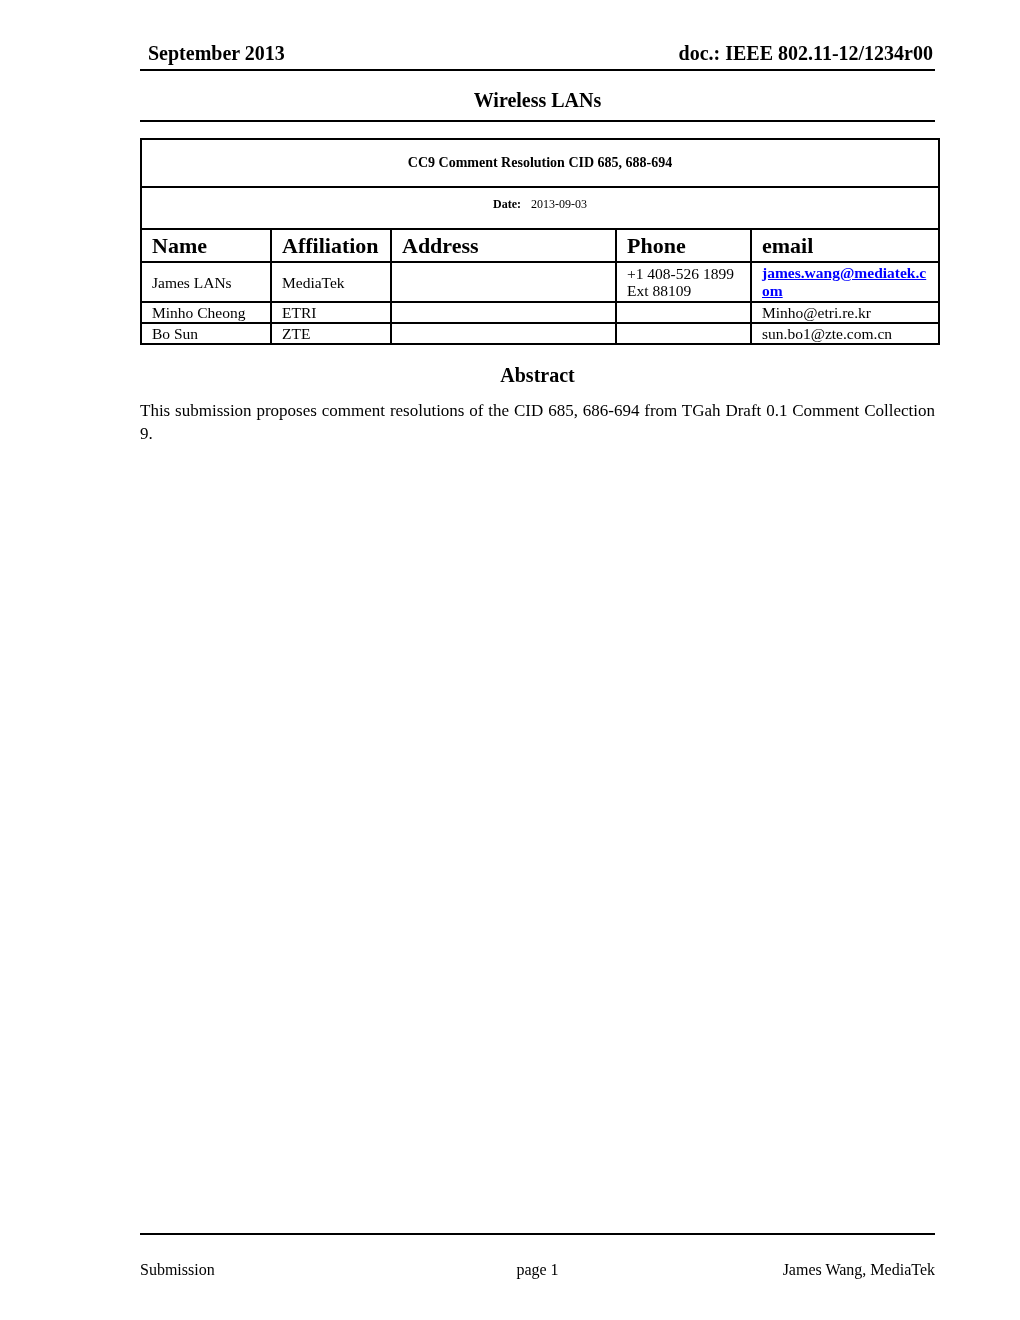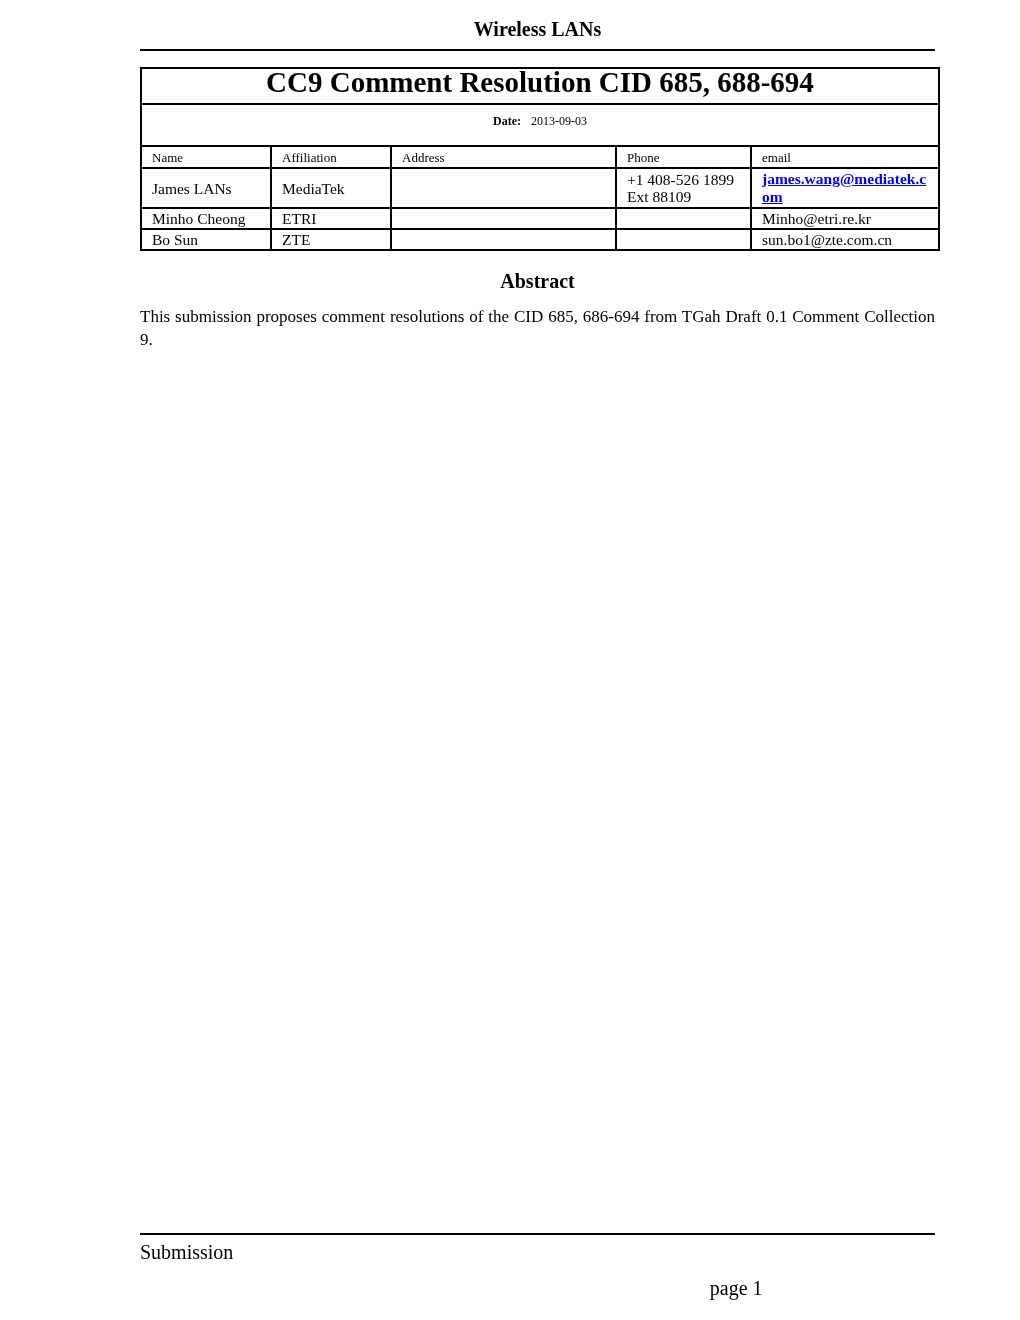--- a/index.html
+++ b/index.html
@@ -53,46 +53,46 @@
   table.authors-table td, table.authors-table th {
     border: 2px solid #000;
     padding: 1px 10px;
     font-size: 15.5px;
     line-height: 17px;
     vertical-align: middle;
     text-align: left;
     overflow: hidden;
   }
   tr.row-title td {
-    height: 36px;
+    height: 48px;
     vertical-align: top;
-    padding-top: 0;
-    text-align: center;
-    font-weight: bold;
-    font-size: 29px;
+    padding-top: 10px;
+    text-align: center;
+    font-weight: bold;
+    font-size: 14px;
     line-height: 26px;
   }
   tr.row-date td {
     height: 42px;
     vertical-align: top;
     padding-top: 8px;
     text-align: center;
     font-size: 12px;
   }
   tr.row-date .date-label { font-weight: bold; }
   tr.row-date .date-value { margin-left: 10px; }
   tr.row-authors-label td {
     height: 18px;
     font-weight: bold;
     font-size: 17px;
   }
   tr.row-cols th {
-    height: 22px;
-    font-weight: normal;
-    font-size: 13px;
+    height: 33px;
+    font-weight: bold;
+    font-size: 22px;
   }
   tr.row-james td { height: 38px; }
   tr.row-minho td { height: 16px; }
   tr.row-bosun td { height: 18px; }
   td.phone-cell { text-align: center; }
   td.email-cell { vertical-align: top; padding: 1px 8px; margin-left: 16px; }
   a.email-link {
     color: #0000FF;
     font-weight: bold;
     text-decoration: underline;
@@ -116,35 +116,39 @@
     text-align: justify;
   }
 
   
   .page-footer {
     position: absolute;
     left: 140px;
     top: 1233px;
     width: 795px;
     border-top: 2px solid #000;
-    padding-top: 6px;
+    padding-top: 24px;
     display: flex;
-    font-size: 20px;
+    font-size: 16px;
     line-height: 22px;
   }
   .page-footer > span { flex: 1; }
-  .footer-center { text-align: center; margin-top: 36px; }
+  .footer-center { text-align: center; }
   .footer-right { text-align: right; }
 </style>
 </head>
 <body>
 
 <div class="page">
   <div class="content">
 
+    <div class="page-header">
+      <span>September 2013</span>
+      <span>doc.: IEEE 802.11-12/1234r00</span>
+    </div>
 
     <div class="doc-title-block">
       <div>Wireless LANs</div>
     </div>
 
     <table class="authors-table">
       <colgroup>
         <col style="width:130px">
         <col style="width:120px">
         <col style="width:225px">
@@ -195,14 +199,15 @@
     </table>
 
     <div class="abstract-heading">Abstract</div>
     <p class="abstract-body">This submission proposes comment resolutions of the CID 685, 686-694 from TGah Draft 0.1 Comment Collection 9.</p>
 
   </div>
 
   <div class="page-footer">
     <span>Submission</span>
     <span class="footer-center">page 1</span>
+    <span class="footer-right">James Wang, MediaTek</span>
   </div>
 </div>
 
 </body></html>

